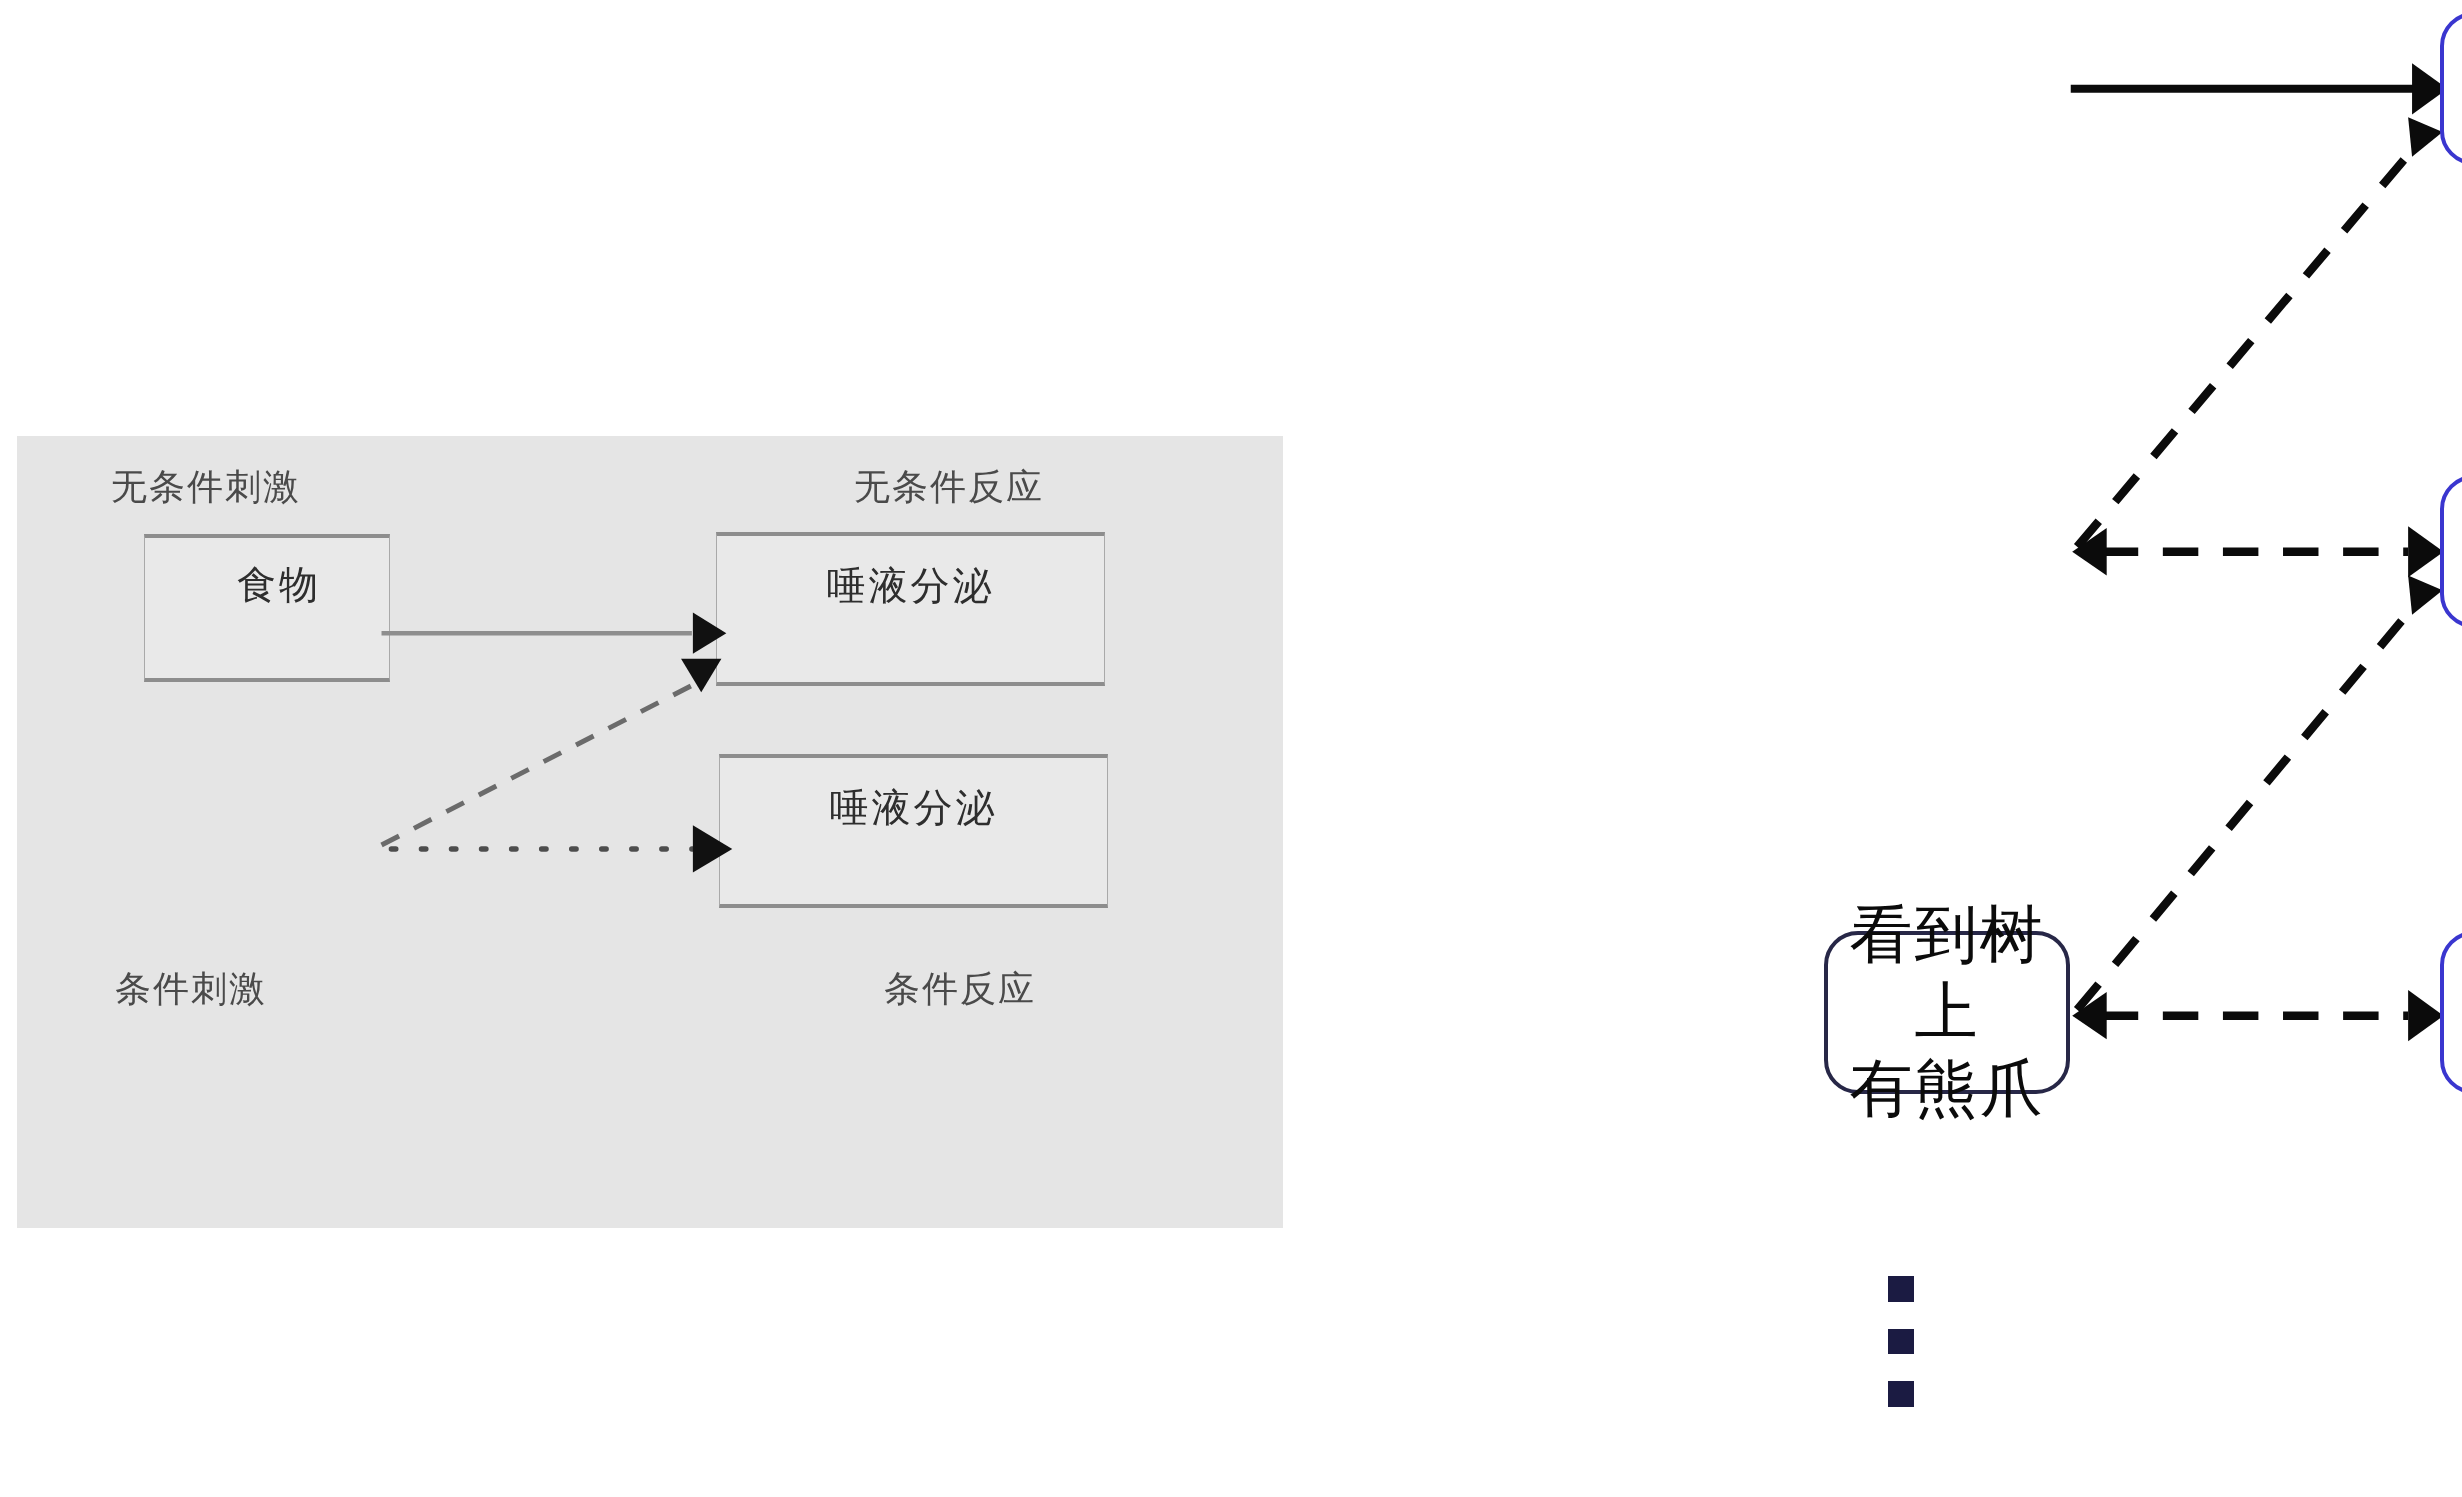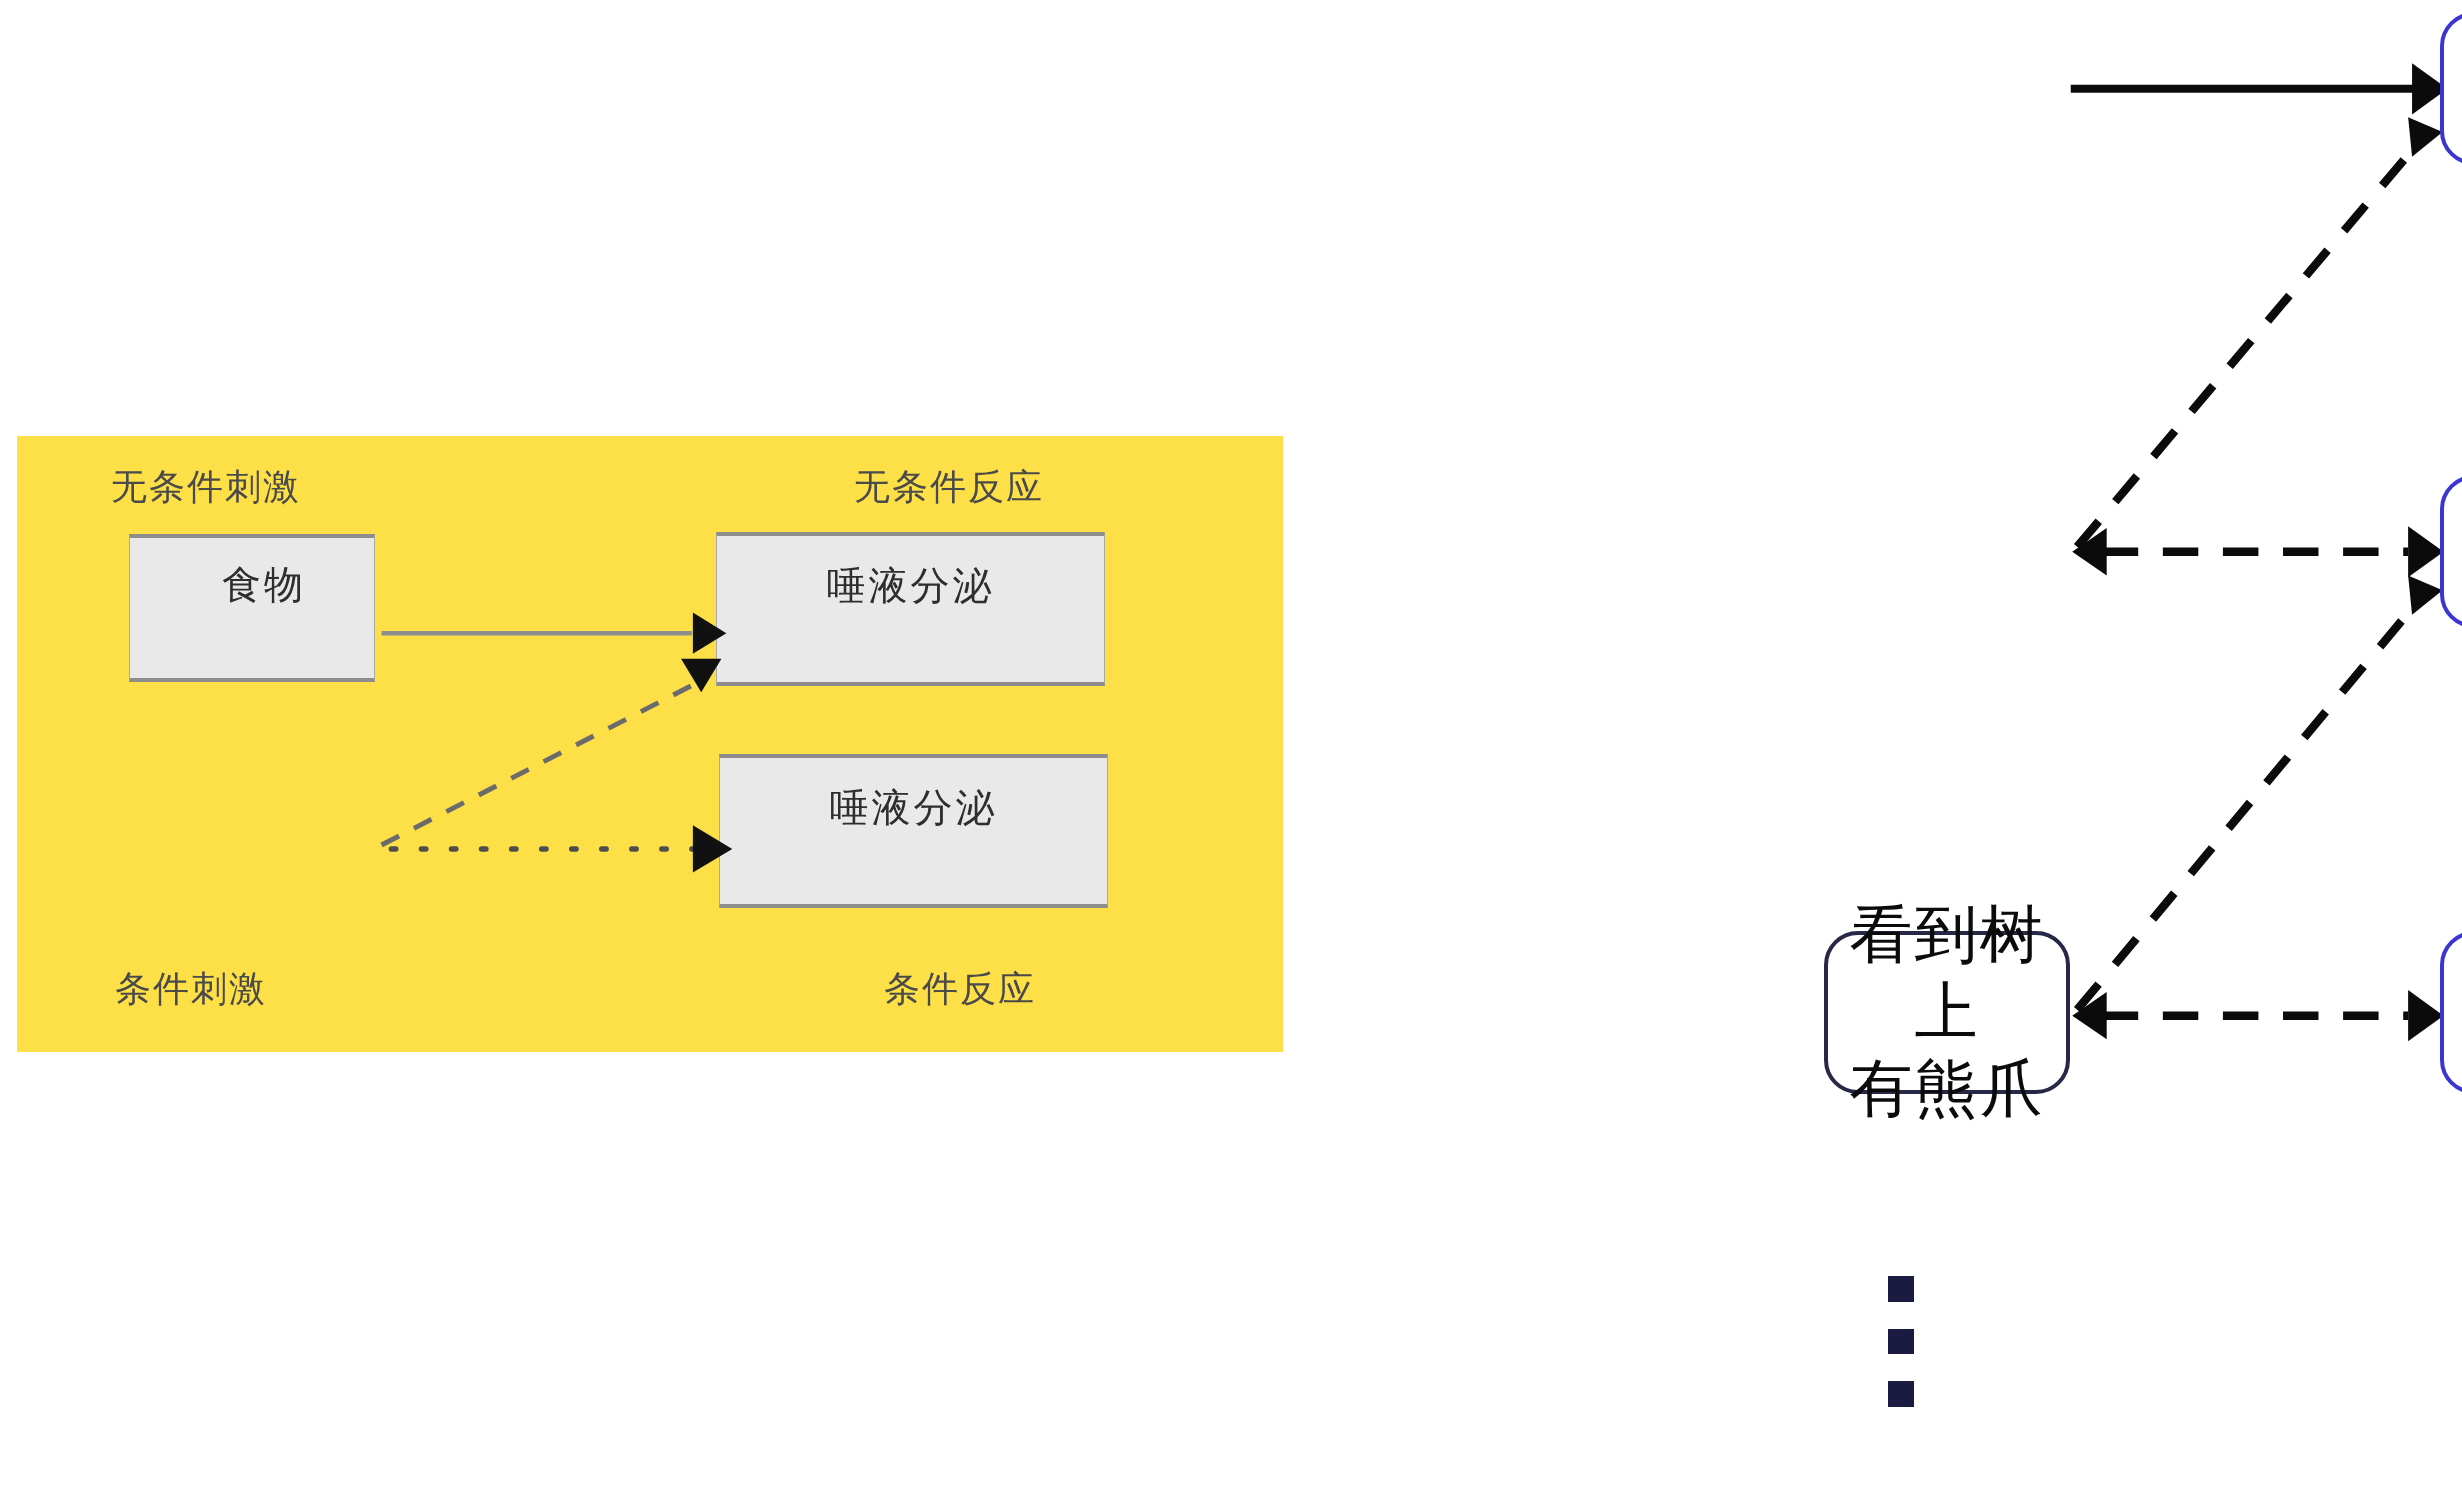--- a/index.html
+++ b/index.html
@@ -13,22 +13,22 @@
     width:3306px;
     height:1498px;
     background:#ffffff;
     overflow:hidden;
   }
 
   
   #pavlov-panel{
     position:absolute;
     left:17px; top:436px;
-    width:1266px; height:616px;
-    background:#fde047;
+    width:1266px; height:792px;
+    background:#e5e5e5;
   }
   .pav-label{
     position:absolute;
     color:#4a4a4a;
     font-size:36px;
     letter-spacing:2px;
     white-space:nowrap;
     font-family:"DejaVu Sans","Liberation Sans",sans-serif;
   }
   #pav-label-us   { left:94px;  top:27px; }
@@ -49,21 +49,21 @@
   }
   .pav-box span{
     color:#2e2e2e;
     font-size:39px;
     letter-spacing:3px;
     white-space:nowrap;
     position:relative;
     top:-22.7px;
     font-family:"DejaVu Sans","Liberation Sans",sans-serif;
   }
-  #pav-box-food     { left:112px;  top:98px;  width:246px;  height:148px;padding-left:24px; }
+  #pav-box-food     { left:127px;  top:98px;  width:246px;  height:148px;padding-left:24px; }
   #pav-box-saliva-1 { left:699px; top:96px;  width:389px;  height:154px; }
   #pav-box-bell     { left:101px;  top:335px;  width:256px;  height:150px; }
   #pav-box-saliva-2 { left:702px; top:318px;  width:389px;  height:154px; }
 
   #pavlov-svg{
     position:absolute;
     left:0;top:0;
     width:1266px;height:616px;
     pointer-events:none;
   }

